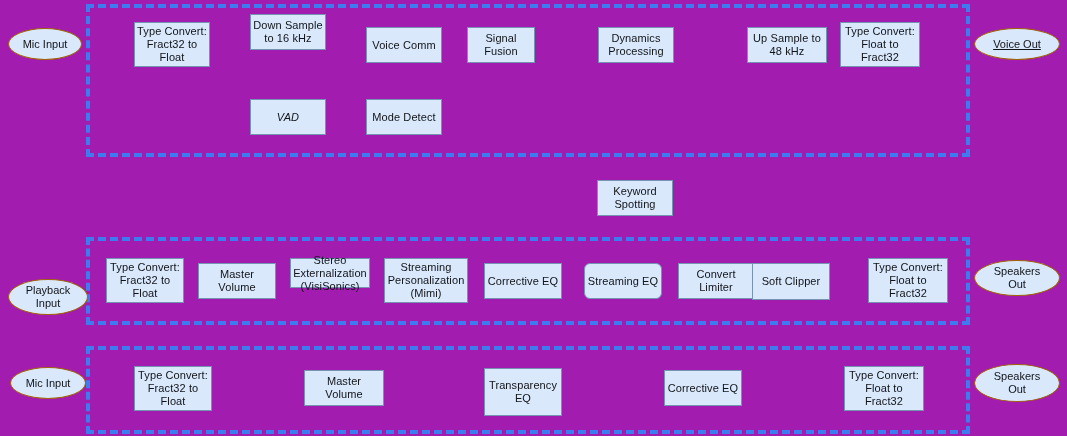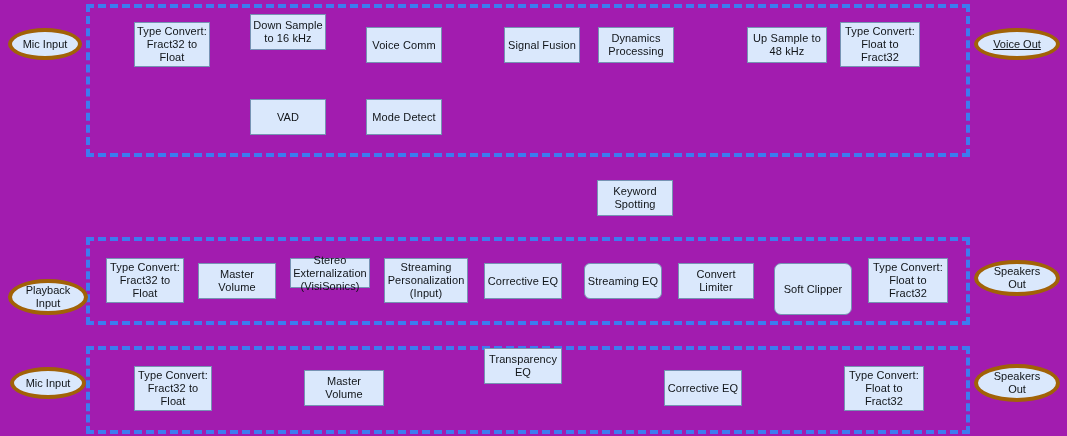--- a/index.html
+++ b/index.html
@@ -41,21 +41,21 @@
     line-height: 13px;
     letter-spacing: 0.1px;
     padding: 1px 2px;
     white-space: pre-line;
   }
   
   .terminal {
     position: absolute;
     box-sizing: border-box;
     background: #dae8fc;
-    border: 4px solid #a16207;
+    border: 1px solid #a16207;
     border-radius: 50%;
     display: flex;
     align-items: center;
     justify-content: center;
     text-align: center;
     color: #101418;
     font-size: 11px;
     line-height: 13px;
     white-space: pre-line;
   }
@@ -69,54 +69,54 @@
       <div class="region" style="left: 86px; top: 237px; width: 884px; height: 88px;"></div>
       <div class="region" style="left: 86px; top: 346px; width: 884px; height: 88px;"></div>
     </div>
   <div id="nodes-layer">
       <div class="node" style="left: 134px; top: 22px; width: 76px; height: 45px;">Type Convert:
 Fract32 to
 Float</div>
       <div class="node" style="left: 250px; top: 14px; width: 76px; height: 36px;">Down Sample
 to 16 kHz</div>
       <div class="node" style="left: 366px; top: 27px; width: 76px; height: 36px;">Voice Comm</div>
-      <div class="node" style="left: 504px; top: 27px; width: 76px; height: 36px;">Signal Fusion</div>
+      <div class="node" style="left: 467px; top: 27px; width: 68px; height: 36px;">Signal Fusion</div>
       <div class="node" style="left: 598px; top: 27px; width: 76px; height: 36px; text-align: center;">Dynamics
 Processing</div>
       <div class="node" style="left: 714px; top: 27px; width: 80px; height: 36px; margin-left: 33px;">Up Sample to
 48 kHz</div>
       <div class="node" style="left: 840px; top: 22px; width: 80px; height: 45px;">Type Convert:
 Float to
 Fract32</div>
-      <div class="node" style="left: 250px; top: 99px; width: 76px; height: 36px;">VAD</div>
+      <div class="node" style="left: 250px; top: 99px; width: 76px; height: 36px; font-style: italic;">VAD</div>
       <div class="node" style="left: 366px; top: 99px; width: 76px; height: 36px;">Mode Detect</div>
       <div class="node" style="left: 597px; top: 180px; width: 76px; height: 36px;">Keyword
 Spotting</div>
       <div class="node" style="left: 106px; top: 258px; width: 78px; height: 45px;">Type Convert:
 Fract32 to
 Float</div>
       <div class="node" style="left: 198px; top: 263px; width: 78px; height: 36px;">Master Volume</div>
       <div class="node" style="left: 290px; top: 258px; width: 80px; height: 30px;">Stereo
 Externalization
 (VisiSonics)</div>
       <div class="node" style="left: 384px; top: 258px; width: 84px; height: 45px;">Streaming
 Personalization
-(Input)</div>
+(Mimi)</div>
       <div class="node" style="left: 484px; top: 263px; width: 78px; height: 36px;">Corrective EQ</div>
       <div class="node" style="left: 584px; top: 263px; width: 78px; height: 36px; border-radius: 6px;">Streaming EQ</div>
       <div class="node" style="left: 678px; top: 263px; width: 76px; height: 36px;">Convert Limiter</div>
-      <div class="node" style="left: 774px; top: 263px; width: 78px; height: 52px; border-radius: 7px;">Soft Clipper</div>
+      <div class="node" style="left: 752px; top: 263px; width: 78px; height: 37px;">Soft Clipper</div>
       <div class="node" style="left: 868px; top: 258px; width: 80px; height: 45px;">Type Convert:
 Float to
 Fract32</div>
       <div class="node" style="left: 134px; top: 366px; width: 78px; height: 45px;">Type Convert:
 Fract32 to
 Float</div>
       <div class="node" style="left: 304px; top: 370px; width: 80px; height: 36px;">Master Volume</div>
-      <div class="node" style="left: 484px; top: 348px; width: 78px; height: 36px;">Transparency
+      <div class="node" style="left: 484px; top: 368px; width: 78px; height: 48px;">Transparency
 EQ</div>
       <div class="node" style="left: 664px; top: 370px; width: 78px; height: 36px;">Corrective EQ</div>
       <div class="node" style="left: 844px; top: 366px; width: 80px; height: 45px;">Type Convert:
 Float to
 Fract32</div>
     </div>
   <div id="terminals-layer">
       <div class="terminal" style="left: 8px; top: 28px; width: 74px; height: 32px;">Mic Input</div>
       <div class="terminal" style="left: 974px; top: 28px; width: 86px; height: 32px; text-decoration: underline;">Voice Out</div>
       <div class="terminal" style="left: 8px; top: 279px; width: 80px; height: 36px;">Playback

